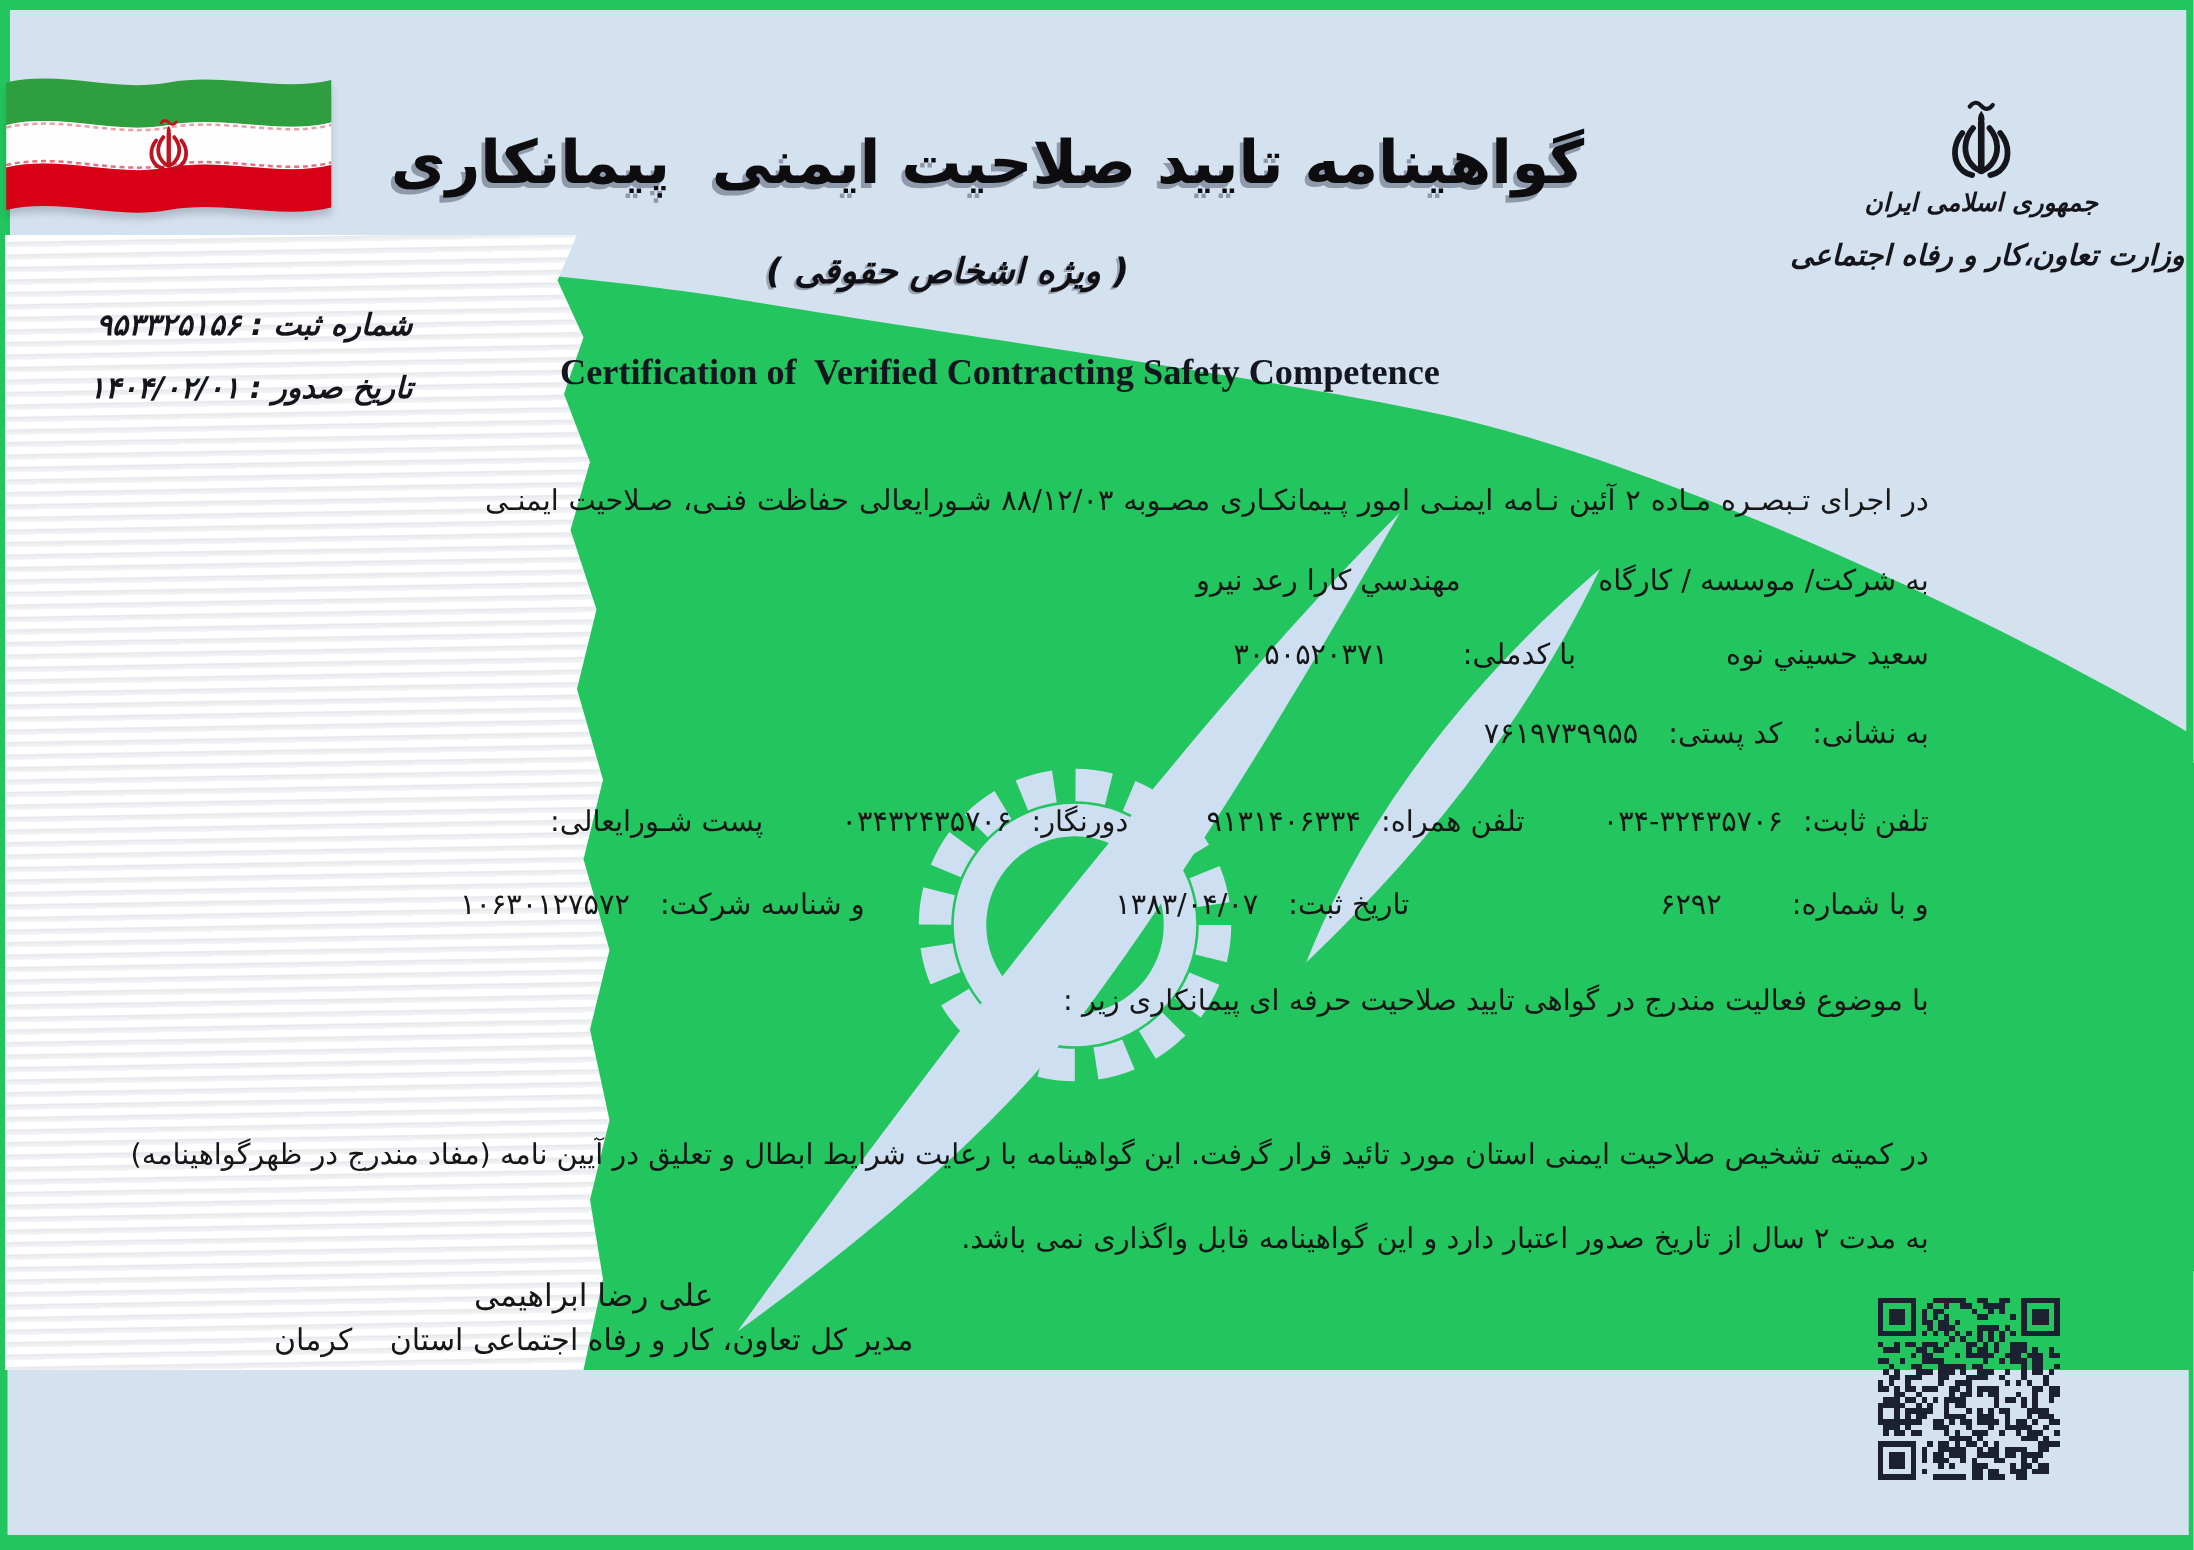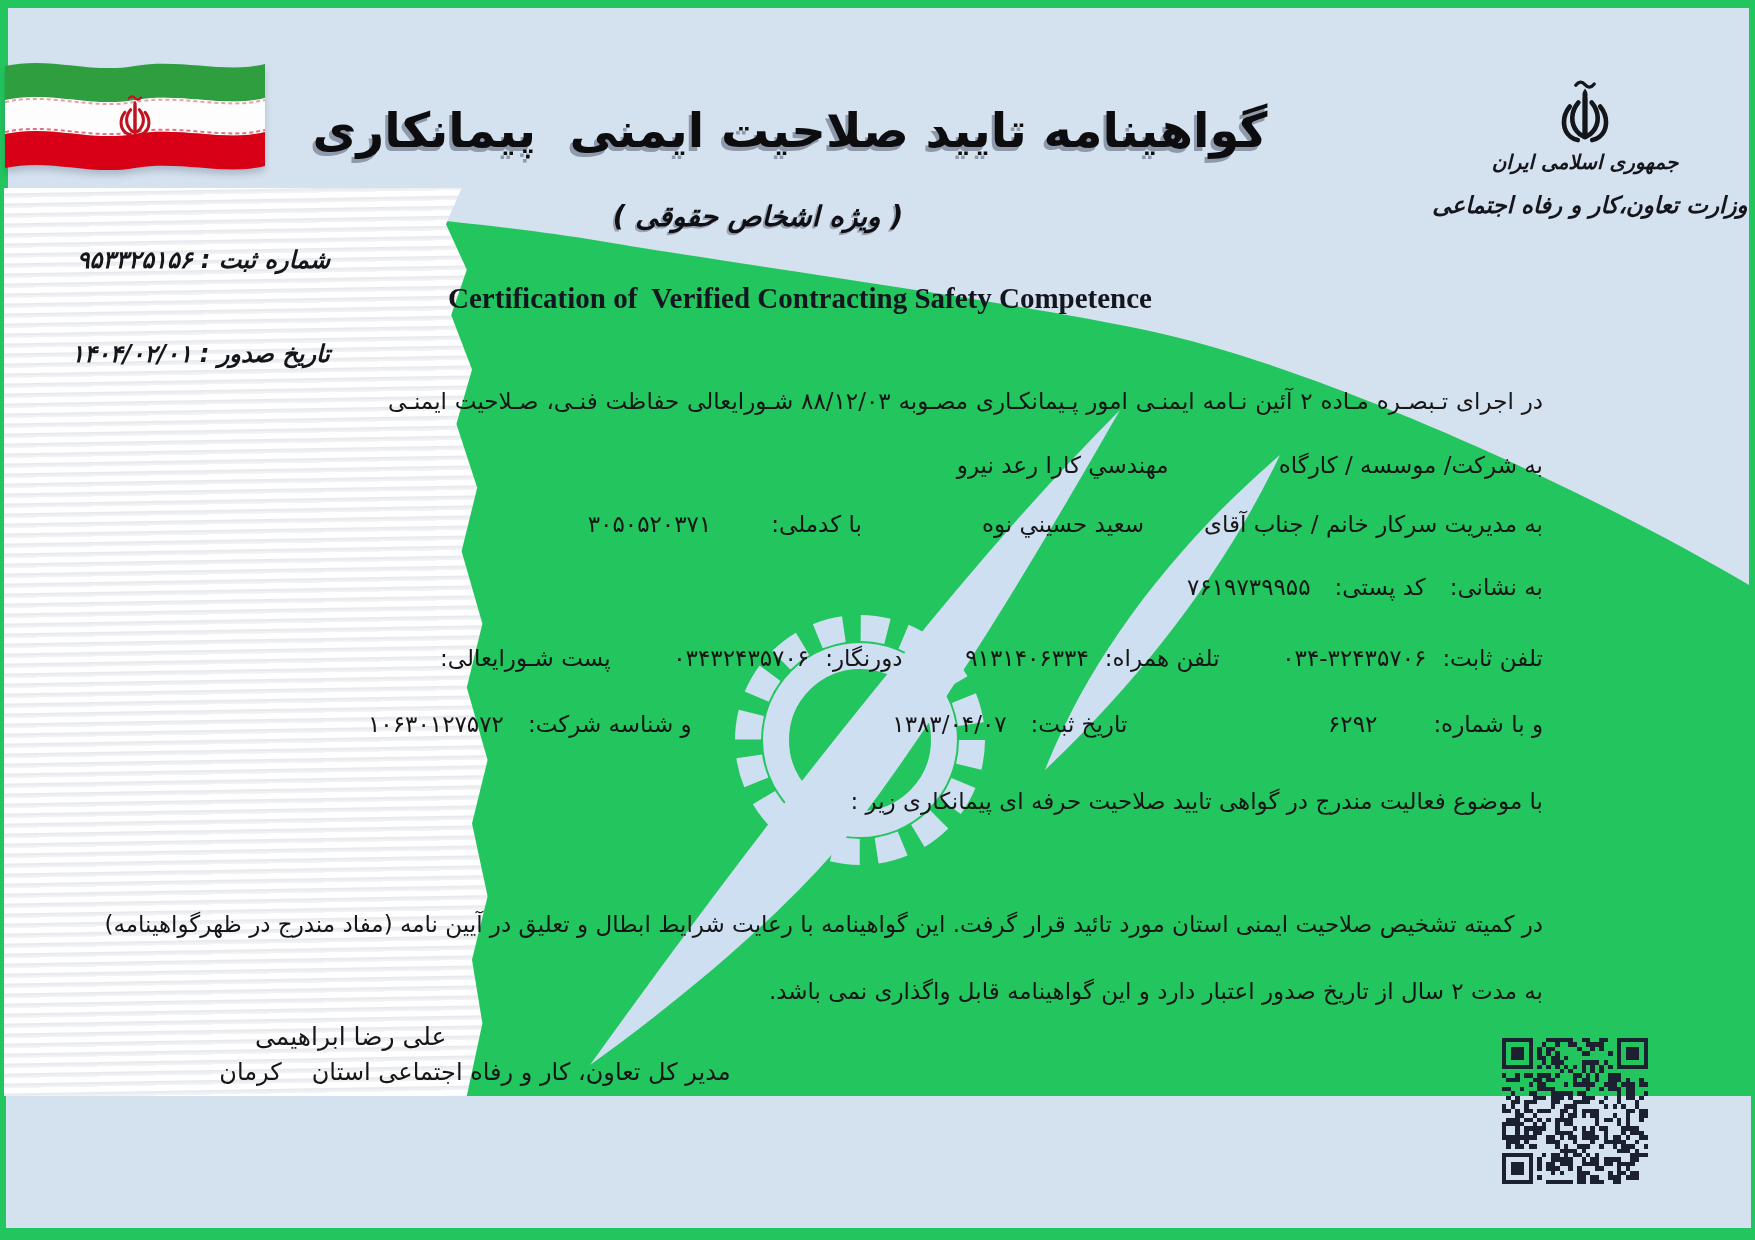--- a/index.html
+++ b/index.html
@@ -21,38 +21,38 @@
          font-size:48px;font-weight:bold;white-space:pre;color:#0d0d0f;
          text-shadow:-3px 4px 0 #8e99ab;}
   .subtitle{position:absolute;top:200px;left:758px;transform:translateX(-50%);z-index:3;
             font-size:28px;font-weight:bold;font-style:italic;white-space:pre;color:#101014;
             text-shadow:-2px 2px 0 #9aa4b4;}
   .entitle{position:absolute;top:282px;left:800px;transform:translateX(-50%);z-index:3;
            font-family:"Liberation Serif",serif;font-size:29px;font-weight:bold;
            white-space:pre;color:#14161f;}
   .regline{position:absolute;right:1425px;z-index:3;direction:rtl;white-space:nowrap;
            font-size:24px;font-weight:bold;font-style:italic;color:#15161c;}
-  .reg1{top:246px;} .reg2{top:296px;margin-top:44px;}
+  .reg1{top:246px;} .reg2{top:296px;}
   .row{position:absolute;z-index:3;direction:rtl;font-size:23px;white-space:nowrap;color:#161616;}
   .r1{top:388px;left:388px;right:212px;white-space:normal;text-align:justify;text-align-last:justify;}
   .r2{top:452px;right:212px;display:flex;}
   .r3{top:511px;right:212px;display:flex;}
   .r4{top:574px;right:212px;display:flex;}
   .r5{top:645px;right:212px;left:440px;display:flex;justify-content:space-between;}
   .r6{top:711px;right:212px;left:368px;display:flex;justify-content:space-between;}
   .r7{top:788px;right:212px;text-align:right;}
   .r8{top:839px;right:212px;}
   .r9{top:911px;right:212px;}
   .r10{top:978px;right:212px;}
   .pair{display:flex;}
   .me8{margin-inline-end:8px;} .me16{margin-inline-end:16px;} .me24{margin-inline-end:24px;}
   .me56{margin-inline-end:56px;} .me60{margin-inline-end:60px;} .me90{margin-inline-end:90px;}
   .me110{margin-inline-end:110px;} .me120{margin-inline-end:120px;}
   .sig-name{position:absolute;top:1022px;left:255px;width:440px;z-index:3;
-            text-align:left;font-size:25px;direction:rtl;}
+            text-align:center;font-size:25px;direction:rtl;}
   .sig-role{position:absolute;top:1058px;left:205px;width:540px;z-index:3;display:flex;
             justify-content:center;gap:30px;direction:rtl;font-size:24px;}
   .qr{position:absolute;left:1502px;top:1038px;width:146px;height:146px;z-index:4;}
 </style>
 </head>
 <body>
 
 <div class="page">
 
   <svg class="bg" viewBox="0 0 1755 1240" width="1755" height="1240">
@@ -113,21 +113,20 @@
   <div class="entitle">Certification of  Verified Contracting Safety Competence</div>
 
   <div class="row r1">در اجرای تـبصـره مـاده ۲ آئین نـامه ایمنـی امور پـیمانکـاری مصـوبه ۸۸/۱۲/۰۳ شـورایعالی حفاظت فنـی، صـلاحیت ایمنـی</div>
 
   <div class="row r2">
     <span class="me110">به شرکت/ موسسه / کارگاه</span>
     <span>مهندسي کارا رعد نیرو</span>
   </div>
 
   <div class="row r3">
-    <span class="me60">به مدیریت سرکار خانم / جناب آقای</span>
     <span class="me120">سعید حسیني نوه</span>
     <span class="me60">با کدملی:</span>
     <span>۳۰۵۰۵۲۰۳۷۱</span>
   </div>
 
   <div class="row r4">
     <span class="me24">به نشانی:</span>
     <span class="me24">کد پستی:</span>
     <span>۷۶۱۹۷۳۹۹۵۵</span>
   </div>

